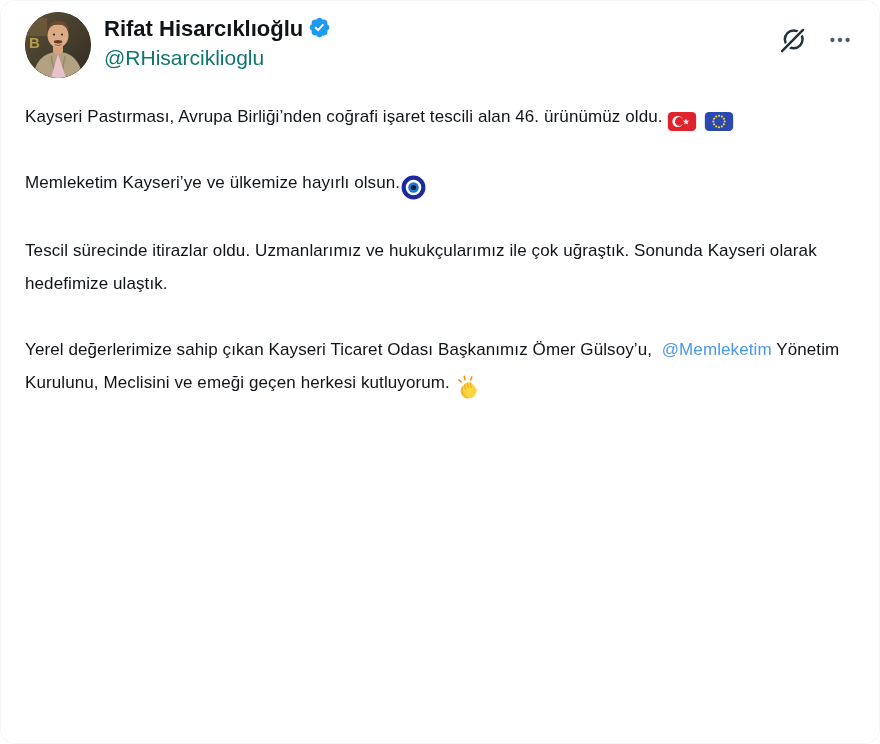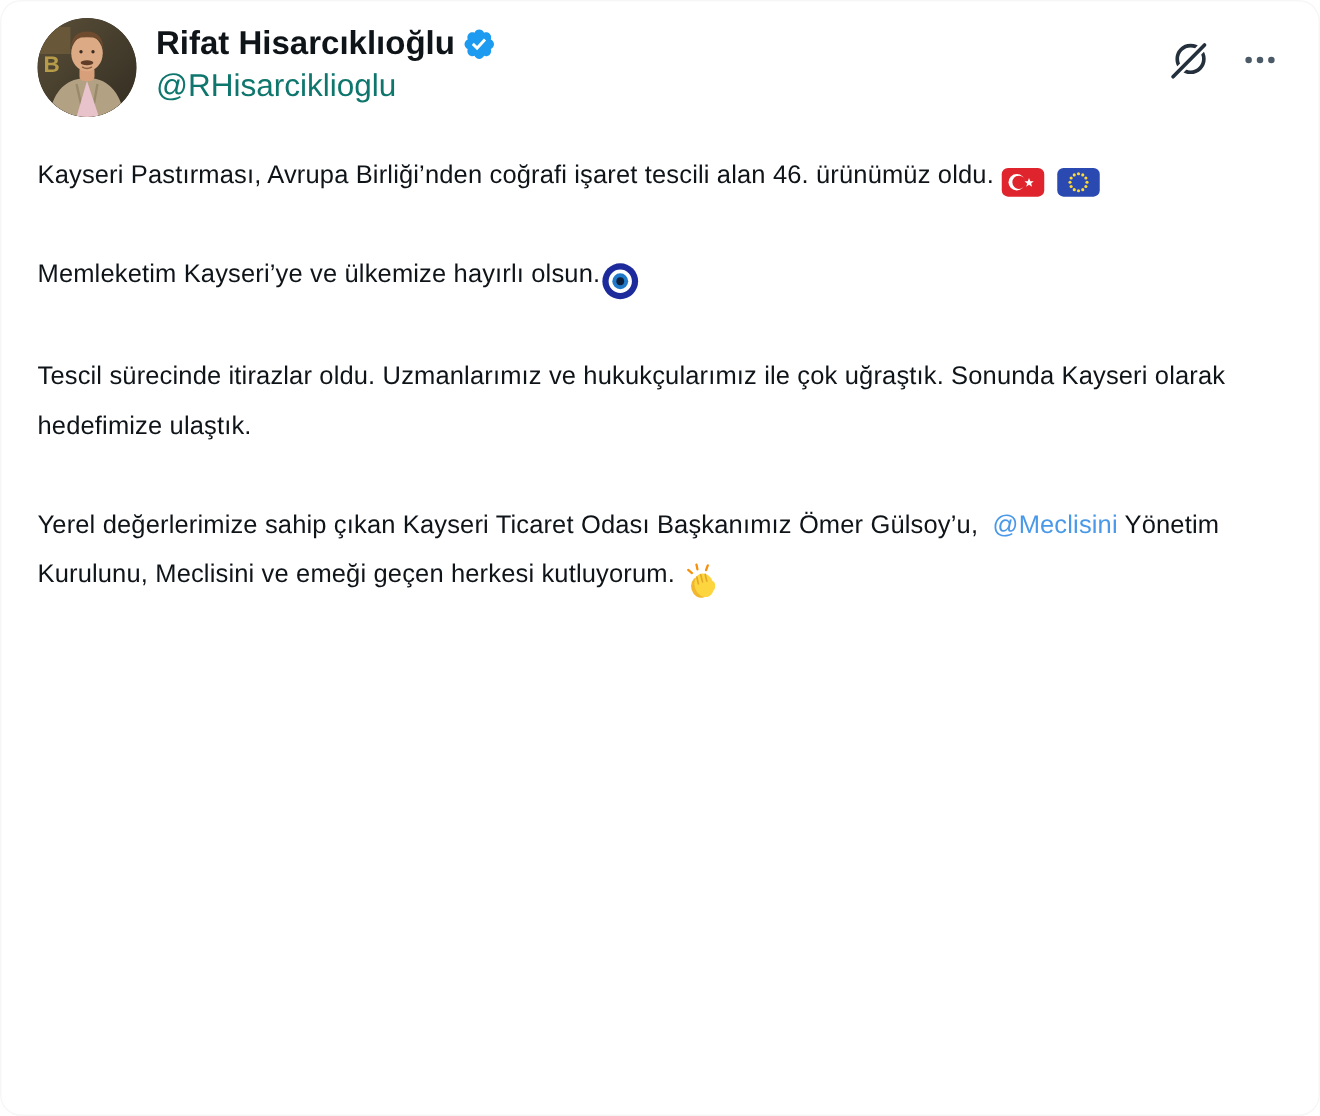--- a/index.html
+++ b/index.html
@@ -36,21 +36,21 @@
   }
   .avatar-wrap svg { display: block; }
   .header-names {
     margin-left: 13px;
     padding-top: 4px;
     flex: 1 1 auto;
     min-width: 0;
   }
   .name-row {
     display: flex;
-    align-items: center;
+    align-items: flex-start;
     gap: 5px;
   }
   .display-name {
     font-size: 22px;
     font-weight: 700;
     line-height: 26px;
     color: #0f1419;
     cursor: pointer;
   }
   .verified-badge { width: 23px; height: 23px; flex: 0 0 auto; }
@@ -203,21 +203,21 @@
               <circle cx="14.6" cy="7.1" r="1.25"></circle>
             </g>
           </svg></span></p>
       <p class="tweet-paragraph">Memleketim Kayseri’ye ve ülkemize hayırlı olsun.<span class="emoji"><svg width="27" height="27" viewBox="0 0 24 24">
             <circle cx="12" cy="12" r="10.6" fill="#1c2a9c"></circle>
             <circle cx="12" cy="12" r="6.9" fill="#ffffff"></circle>
             <circle cx="12" cy="12" r="4.7" fill="#1f78c8"></circle>
             <circle cx="12" cy="12" r="2.3" fill="#0b1e3c"></circle>
           </svg></span></p>
       <p class="tweet-paragraph">Tescil sürecinde itirazlar oldu. Uzmanlarımız ve hukukçularımız ile çok uğraştık. Sonunda Kayseri olarak hedefimize ulaştık.</p>
-      <p class="tweet-paragraph">Yerel değerlerimize sahip çıkan Kayseri Ticaret Odası Başkanımız Ömer Gülsoy’u,  <a class="mention" href="#">@Meclisini</a> Yönetim Kurulunu, Meclisini ve emeği geçen herkesi kutluyorum. <span class="emoji"><svg width="27" height="27" viewBox="0 0 32 32">
+      <p class="tweet-paragraph">Yerel değerlerimize sahip çıkan Kayseri Ticaret Odası Başkanımız Ömer Gülsoy’u,  <a class="mention" href="#">@Memleketim</a> Yönetim Kurulunu, Meclisini ve emeği geçen herkesi kutluyorum. <span class="emoji"><svg width="27" height="27" viewBox="0 0 32 32">
             <g stroke="#f4900c" stroke-width="1.8" stroke-linecap="round">
               <line x1="4.5" y1="7" x2="7.5" y2="9.5"></line>
               <line x1="11" y1="2.8" x2="11.8" y2="6.6"></line>
               <line x1="20" y1="3.4" x2="18.6" y2="7.2"></line>
             </g>
             <g transform="rotate(-18 16 19)">
               <ellipse cx="13.5" cy="20" rx="7" ry="8.5" fill="#f0b72f"></ellipse>
               <ellipse cx="17" cy="19.5" rx="7.5" ry="9.5" fill="#fcd53f"></ellipse>
               <g stroke="#e5a829" stroke-width="1.3" stroke-linecap="round">
                 <line x1="13.5" y1="11.5" x2="13" y2="17"></line>

